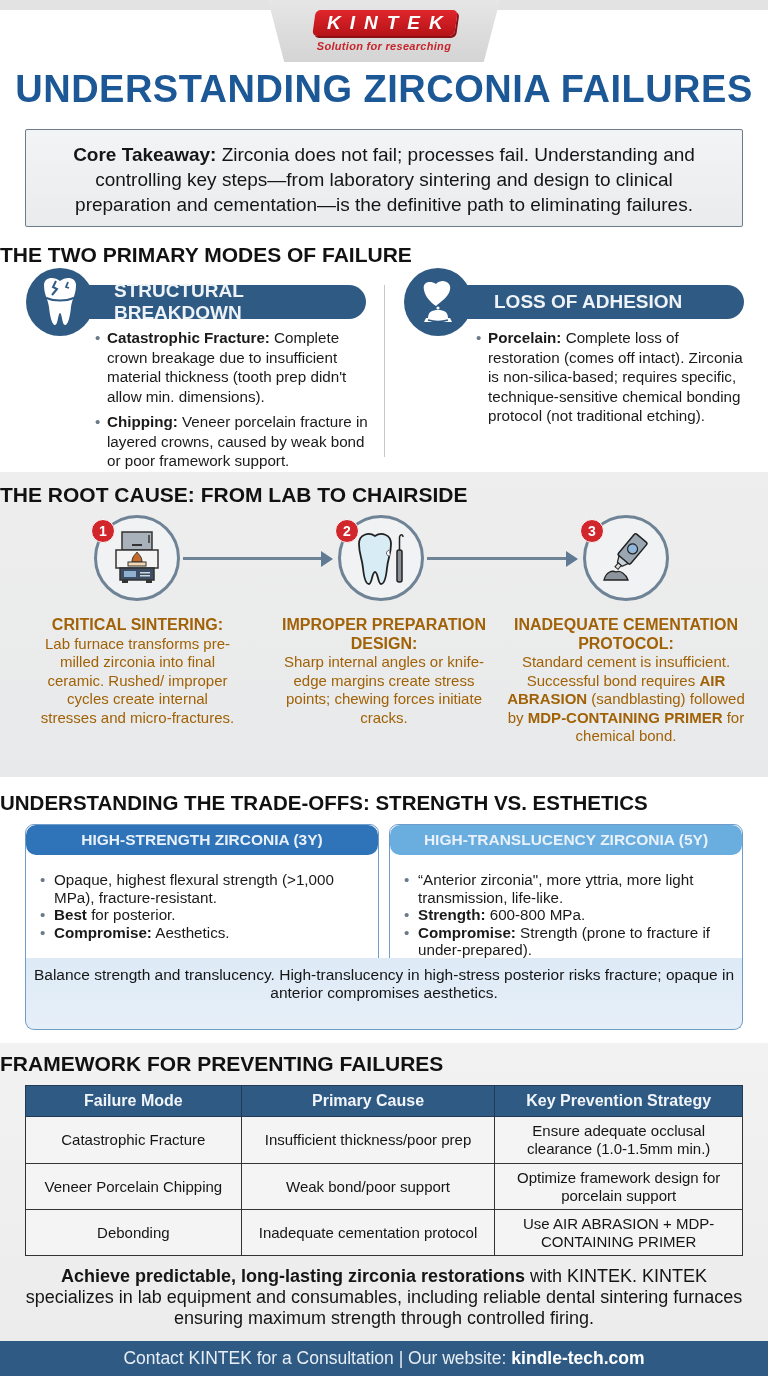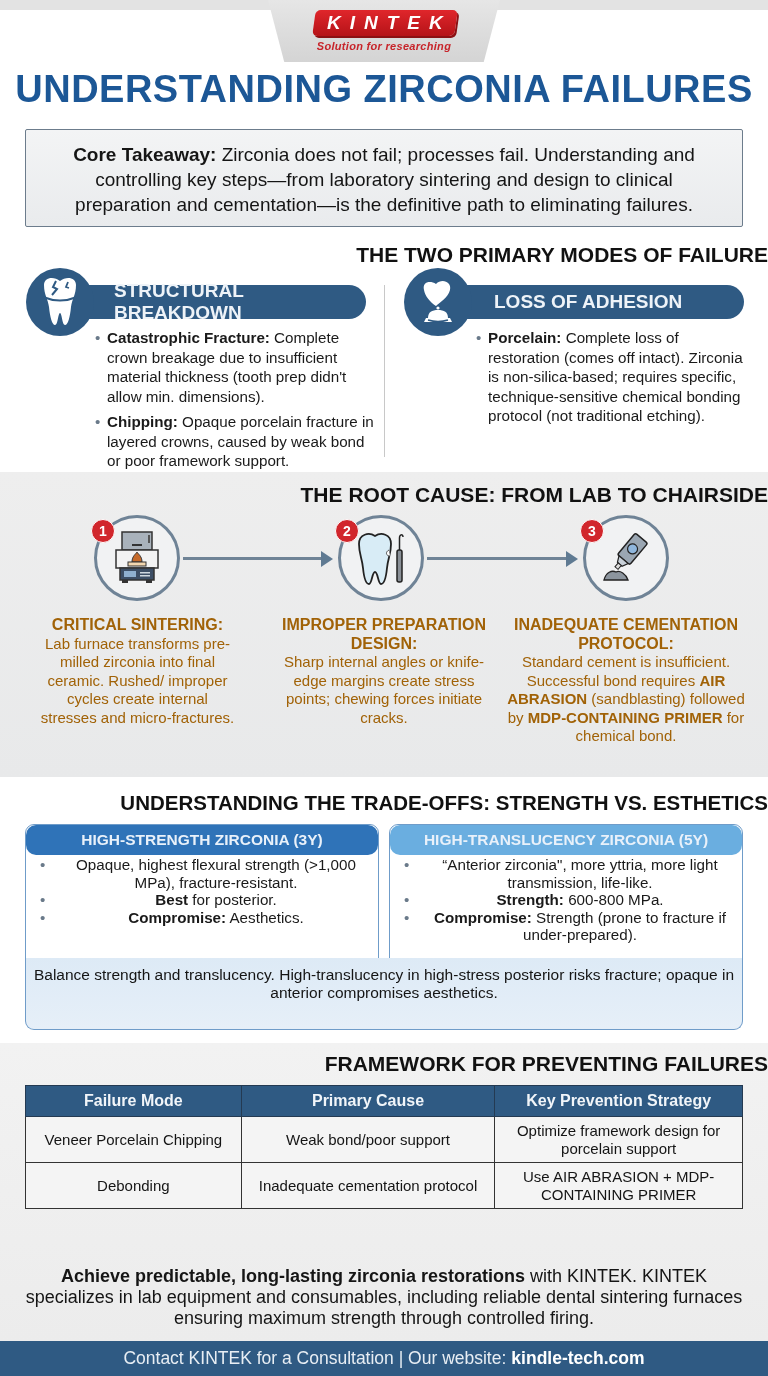--- a/index.html
+++ b/index.html
@@ -19,21 +19,21 @@
   .logo-tag { position: absolute; left: 308px; top: 40px; width: 152px; text-align: center; color: #c7242a; font-style: italic; font-weight: bold; font-size: 11px; letter-spacing: 0.3px; }
 
   .main-title { position: absolute; left: 0; top: 68px; width: 768px; text-align: center; color: #1c5796;
     font-weight: bold; font-size: 38px; letter-spacing: 0.5px; }
 
   .takeaway { position: absolute; left: 25px; top: 129px; width: 718px; height: 98px; border: 1.5px solid #6c7c8c;
     border-radius: 2px; background: linear-gradient(#f3f4f5, #e9ebed); padding: 12px 20px; text-align: center;
     font-size: 19px; line-height: 25px; color: #151515; }
   .takeaway b { font-weight: bold; }
 
-  .section-title { position: absolute; left: 0; width: 768px; text-align: right; font-weight: bold; color: #111; font-size: 21px; }
+  .section-title { position: absolute; left: 0; width: 768px; text-align: left; font-weight: bold; color: #111; font-size: 21px; }
   .mode-pill { position: absolute; height: 34px; background: #2f5a83; border-radius: 17px; color: #eef3f8; font-weight: bold; font-size: 19px; display: flex; align-items: center; padding-left: 64px; }
   .mode-circle { position: absolute; width: 68px; height: 68px; border-radius: 50%; background: #2f5a83; display: flex; align-items: center; justify-content: center; }
   .mode-list { position: absolute; list-style: none; font-size: 15.2px; line-height: 19.5px; color: #1a1a1a; }
   .mode-list li { position: relative; padding-left: 14px; margin-bottom: 6px; }
   .mode-list li::before { content: "•"; position: absolute; left: 2px; top: 0; color: #6a7a8a; }
   .mode-list b { font-weight: bold; }
   .vdivider { position: absolute; left: 384px; top: 285px; width: 1px; height: 172px; background: #c8c8c8; }
 
   
   .band-gray { position: absolute; left: 0; top: 472px; width: 768px; height: 305px; background: linear-gradient(#eeeeee, #e8e9ea); }
@@ -41,21 +41,21 @@
   .step-num { position: absolute; width: 24px; height: 24px; border-radius: 50%; background: #d1262c; color: #fff; font-weight: bold; font-size: 14px; display: flex; align-items: center; justify-content: center; border: 1.5px solid #fff; }
   .arrow-line { position: absolute; height: 3px; background: #6f8396; top: 557px; }
   .arrow-head { position: absolute; width: 0; height: 0; border-top: 8px solid transparent; border-bottom: 8px solid transparent; border-left: 12px solid #5f7a92; top: 551px; }
   .step-text { position: absolute; text-align: center; font-size: 15px; line-height: 18.5px; color: #a16207; }
   .step-text .h { font-weight: bold; font-size: 16px; }
   .step-text b { font-weight: bold; }
 
   
   .trade-card { position: absolute; top: 824px; height: 136px; border: 1.5px solid #6f9cc9; border-radius: 9px 9px 0 0; background: #fff; overflow: hidden; }
   .trade-head { height: 30px; display: flex; align-items: center; justify-content: center; font-weight: bold; font-size: 15.5px; color: #e9f1fa; border-radius: 10px; }
-  .trade-list { list-style: none; padding: 1px 0 0 14px; font-size: 15.2px; line-height: 17.5px; color: #1a1a1a; text-align: center; }
+  .trade-list { list-style: none; padding: 16px 0 0 14px; font-size: 15.2px; line-height: 17.5px; color: #1a1a1a; }
   .trade-list li { position: relative; padding-left: 14px; }
   .trade-list li::before { content: "•"; position: absolute; left: 0; color: #6a7a8a; }
   .trade-list b { font-weight: bold; }
   .compromise { position: absolute; left: 25px; top: 958px; width: 718px; height: 72px; border: 1.5px solid #6f9cc9; border-top: none;
     border-radius: 0 0 9px 9px; background: linear-gradient(#ddeaf6, #e6eff8); text-align: center; font-size: 15.5px; line-height: 18px; padding-top: 8px; color: #151515; }
   .compromise .h { font-weight: bold; display: block; }
 
   
   .band-gray2 { position: absolute; left: 0; top: 1043px; width: 768px; height: 298px; background: linear-gradient(#f2f2f2, #ececec); }
   table.fw { position: absolute; left: 25px; top: 1085px; width: 718px; border-collapse: collapse; font-size: 15px; color: #151515; }
@@ -95,21 +95,21 @@
   <div class="mode-circle" style="left:26px; top:268px;">
     <svg width="44" height="50" viewBox="0 0 44 50">
       <path d="M6 8 C6 0 16 -1 22 4 C28 -1 38 0 38 8 C38 18 34 22 33 30 C32 40 30 48 27 48 C24 48 24 36 22 36 C20 36 20 48 17 48 C14 48 12 40 11 30 C10 22 6 18 6 8 Z" fill="#ffffff"></path>
       <path d="M5 20 Q22 27 39 20" stroke="#2f5a83" stroke-width="2" fill="none"></path>
       <path d="M18 4 L15 10 L19 12 L14 18" stroke="#2f5a83" stroke-width="2" fill="none"></path>
       <path d="M30 5 L28 10 L31 11" stroke="#2f5a83" stroke-width="1.8" fill="none"></path>
     </svg>
   </div>
   <ul class="mode-list" style="left:93px; top:328px; width:285px;">
     <li><b>Catastrophic Fracture:</b><span> Complete crown breakage due to insufficient material thickness (tooth prep didn't allow min. dimensions).</span></li>
-    <li><b>Chipping:</b><span> Opaque porcelain fracture in layered crowns, caused by weak bond or poor framework support.</span></li>
+    <li><b>Chipping:</b><span> Veneer porcelain fracture in layered crowns, caused by weak bond or poor framework support.</span></li>
   </ul>
 </div>
 
 <div class="vdivider"></div>
 
 <div>
   <div class="mode-pill" style="left:430px; top:285px; width:314px;">
     <span>LOSS OF ADHESION</span>
   </div>
   <div class="mode-circle" style="left:404px; top:268px;">
@@ -223,20 +223,25 @@
       <col style="width:248px">
     </colgroup>
   <thead>
     <tr>
       <th>Failure Mode</th>
       <th>Primary Cause</th>
       <th>Key Prevention Strategy</th>
     </tr>
   </thead>
   <tbody>
+    <tr class="r1">
+      <td>Catastrophic Fracture</td>
+      <td>Insufficient thickness/poor prep</td>
+      <td>Ensure adequate occlusal clearance (1.0-1.5mm min.)</td>
+    </tr>
     <tr class="r2">
       <td>Veneer Porcelain Chipping</td>
       <td>Weak bond/poor support</td>
       <td>Optimize framework design for porcelain support</td>
     </tr>
     <tr class="r3">
       <td>Debonding</td>
       <td>Inadequate cementation protocol</td>
       <td>Use AIR ABRASION + MDP-CONTAINING PRIMER</td>
     </tr>

